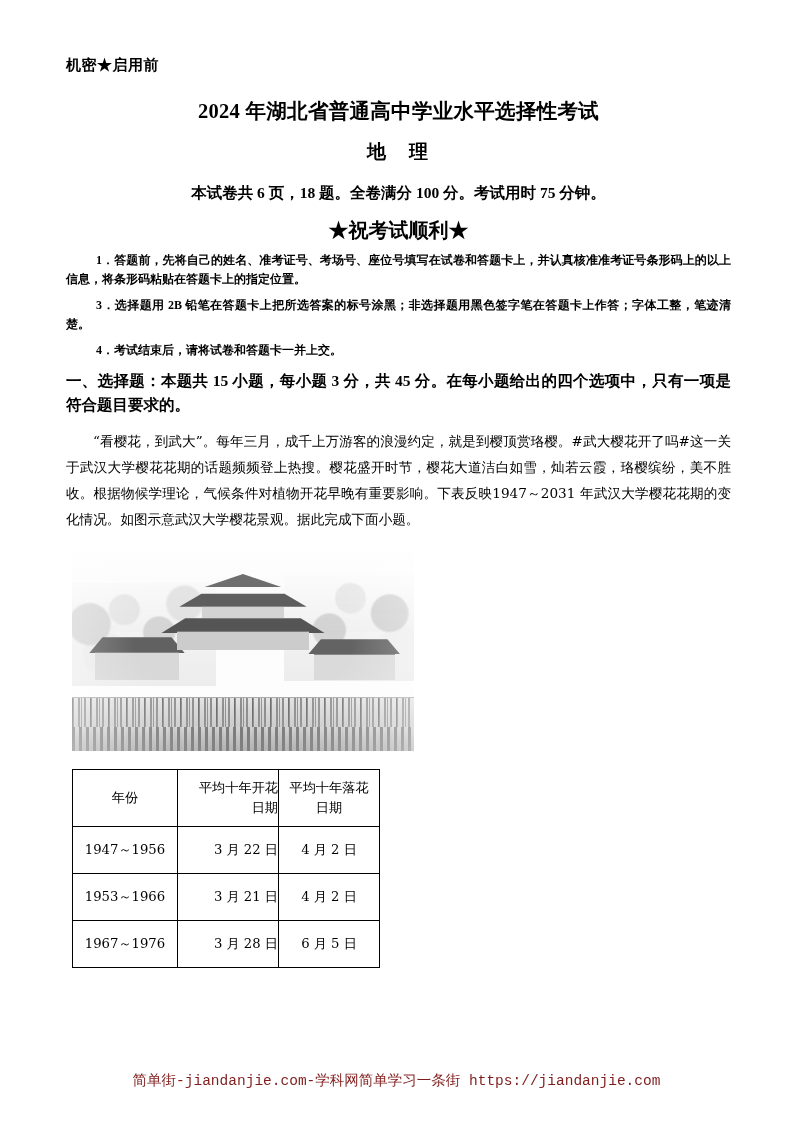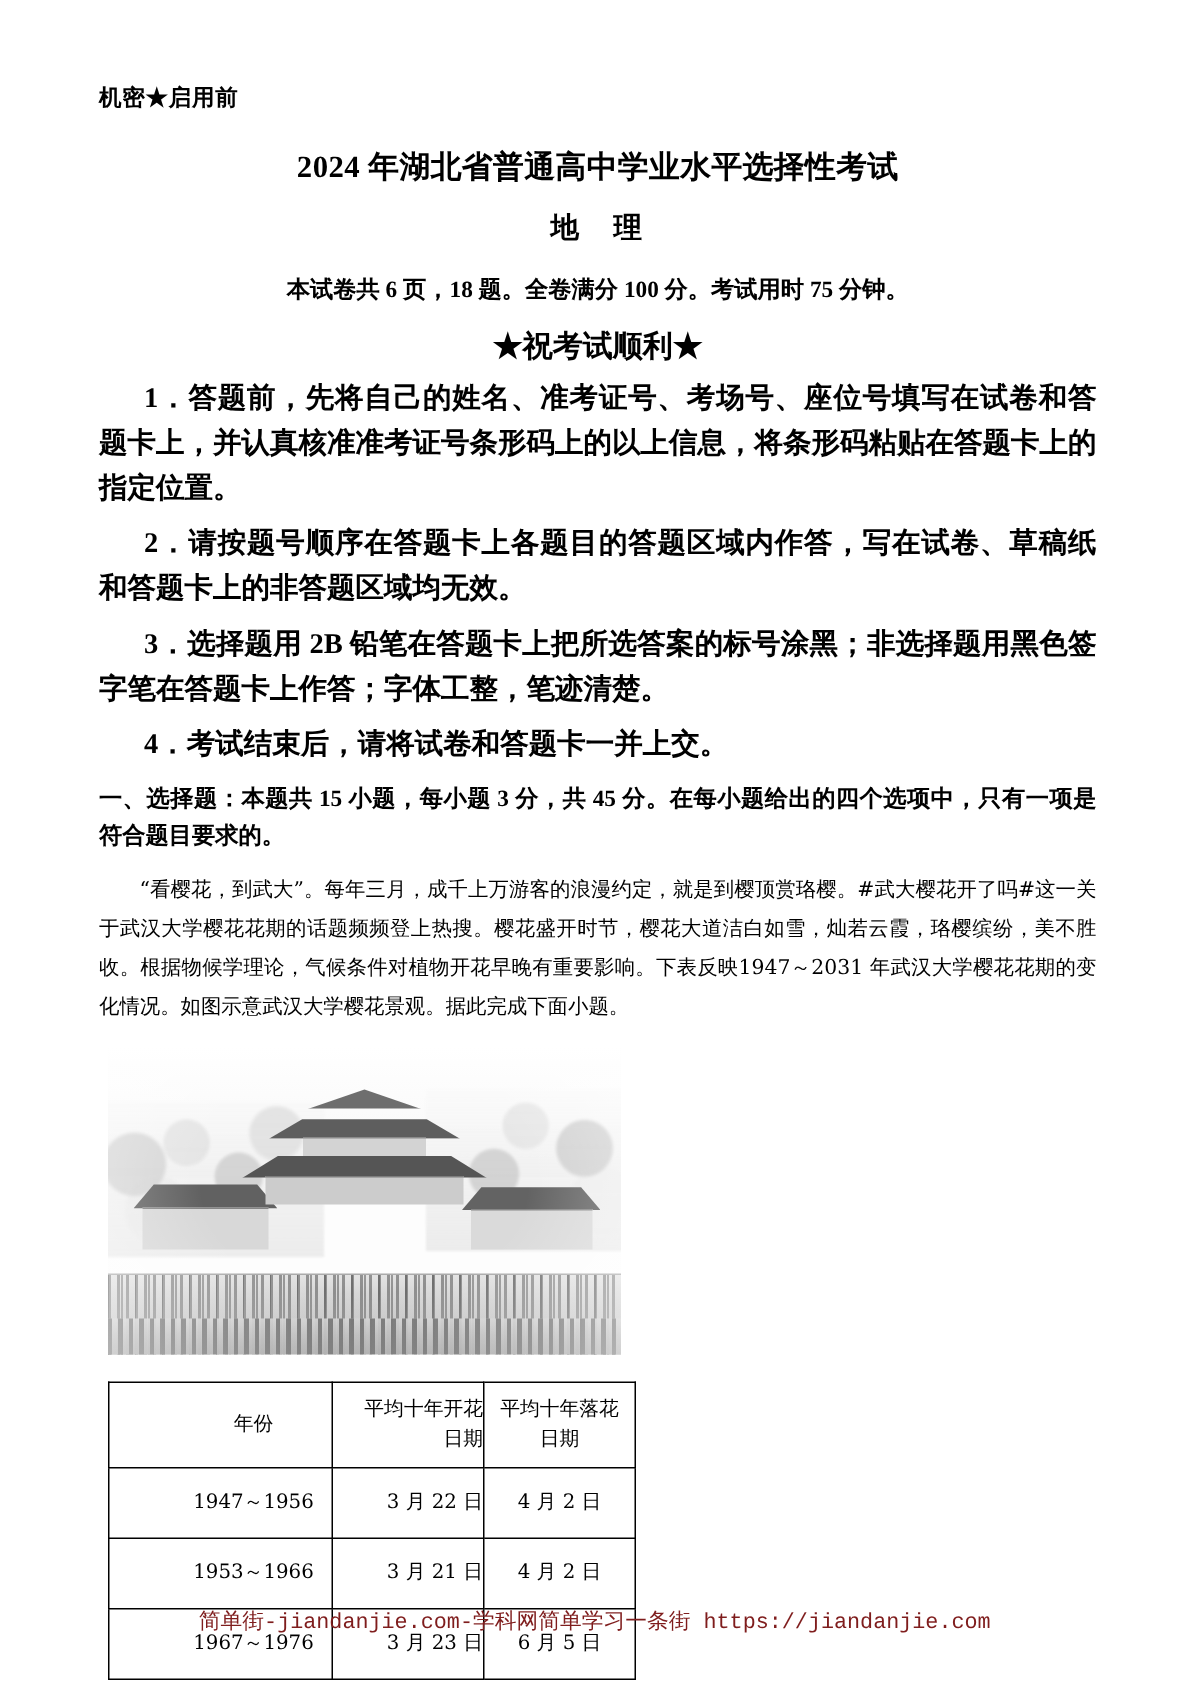--- a/index.html
+++ b/index.html
@@ -59,21 +59,21 @@
     font-size: 20px;
     font-weight: bold;
     margin-top: 13px;
   }
   .notice-title {
     font-size: 15.5px;
     font-weight: bold;
     margin-top: 14px;
   }
   .notice-item {
-    font-size: 19px;
+    font-size: 12px;
     font-weight: bold;
     margin-top: 7px;
     line-height: 1.58;
     text-indent: 30px;
     text-align: justify;
   }
   .section-head {
     font-size: 15.5px;
     font-weight: bold;
     margin-top: 9px;
@@ -225,21 +225,21 @@
   table.data-table td, table.data-table th {
     border: 1px solid #000000;
     font-size: 13.2px;
     font-weight: normal;
     text-align: center;
     vertical-align: middle;
     padding: 0;
     height: 46px;
     line-height: 1.55;
   }
-  table.data-table th.c0, table.data-table td.c0 { width: 104px; padding-left: 44px; }
+  table.data-table th.c0, table.data-table td.c0 { width: 104px; }
   table.data-table th.c1, table.data-table td.c1 { width: 100px; text-align: right; }
   table.data-table th.c2, table.data-table td.c2 { width: 100px; }
   table.data-table thead td { height: 56px; }
   .hdr-line { display: block; }
   .footer {
     position: absolute;
     left: 0;
     top: 1071px;
     width: 793px;
     text-align: center;
@@ -256,21 +256,20 @@
 
     <div class="secret">机密★启用前</div>
 
     <div class="title-main">2024 年湖北省普通高中学业水平选择性考试</div>
     <div class="title-sub">地　理</div>
 
     <div class="exam-info">本试卷共 6 页，18 题。全卷满分 100 分。考试用时 75 分钟。</div>
     <div class="good-luck">★祝考试顺利★</div>
 
     <div class="notice-item">1．答题前，先将自己的姓名、准考证号、考场号、座位号填写在试卷和答题卡上，并认真核准准考证号条形码上的以上信息，将条形码粘贴在答题卡上的指定位置。</div>
-    <div class="notice-item">2．请按题号顺序在答题卡上各题目的答题区域内作答，写在试卷、草稿纸和答题卡上的非答题区域均无效。</div>
     <div class="notice-item">3．选择题用 2B 铅笔在答题卡上把所选答案的标号涂黑；非选择题用黑色签字笔在答题卡上作答；字体工整，笔迹清楚。</div>
     <div class="notice-item">4．考试结束后，请将试卷和答题卡一并上交。</div>
 
     <div class="section-head">一、选择题：本题共 15 小题，每小题 3 分，共 45 分。在每小题给出的四个选项中，只有一项是符合题目要求的。</div>
 
     <div class="passage">“看樱花，到武大”。每年三月，成千上万游客的浪漫约定，就是到樱顶赏珞樱。#武大樱花开了吗#这一关于武汉大学樱花花期的话题频频登上热搜。樱花盛开时节，樱花大道洁白如雪，灿若云霞，珞樱缤纷，美不胜收。根据物候学理论，气候条件对植物开花早晚有重要影响。下表反映1947～2031 年武汉大学樱花花期的变化情况。如图示意武汉大学樱花景观。据此完成下面小题。</div>
 
     <div class="figure">
       <div class="fig-img">
         <div class="sky"></div>
@@ -320,21 +319,21 @@
           <td class="c1">3 月 22 日</td>
           <td class="c2">4 月 2 日</td>
         </tr>
         <tr>
           <td class="c0">1953～1966</td>
           <td class="c1">3 月 21 日</td>
           <td class="c2">4 月 2 日</td>
         </tr>
         <tr>
           <td class="c0">1967～1976</td>
-          <td class="c1">3 月 23 日</td>
+          <td class="c1">3 月 28 日</td>
           <td class="c2">6 月 5 日</td>
         </tr>
       </tbody>
     </table>
 
   </div>
 
   <div class="footer">简单街-jiandanjie.com-学科网简单学习一条街 https://jiandanjie.com</div>
 </div>
 

